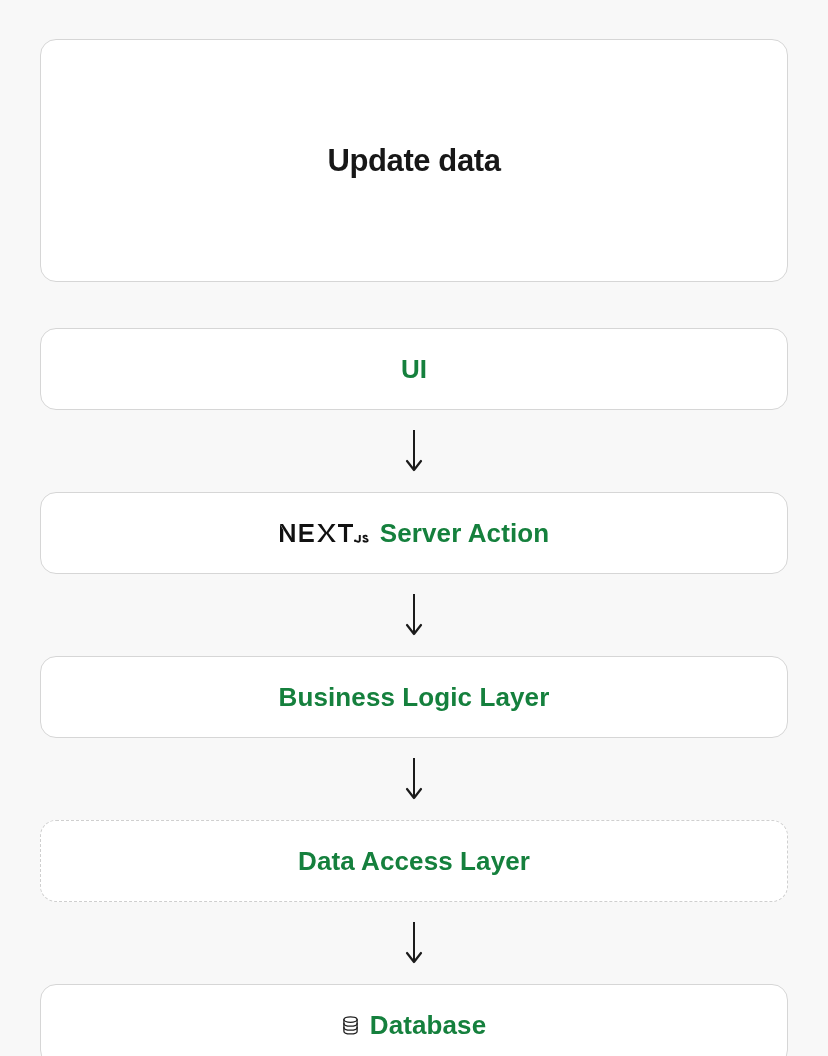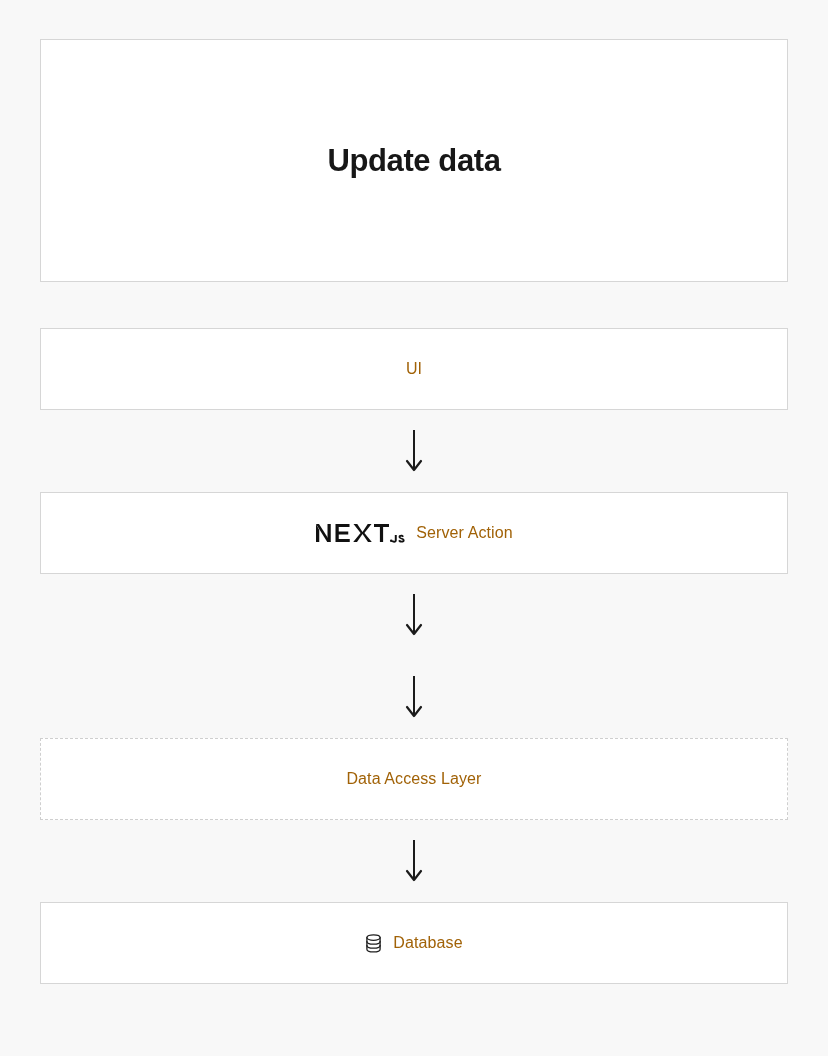--- a/index.html
+++ b/index.html
@@ -21,21 +21,21 @@
     height: 1056px;
     box-sizing: border-box;
     padding: 39px 40px 0 40px;
   }
 
   .node {
     box-sizing: border-box;
     width: 748px;
     background: #ffffff;
     border: 1px solid #d6d6d6;
-    border-radius: 0;
+    border-radius: 16px;
     display: flex;
     align-items: center;
     justify-content: center;
     color: #1f1f1f;
   }
 
   .node--hero {
     height: 243px;
   }
 
@@ -50,23 +50,23 @@
 
   .hero-title {
     font-size: 31px;
     font-weight: 700;
     letter-spacing: -0.4px;
     color: #171717;
     line-height: 1;
   }
 
   .node-label {
-    font-size: 16px;
-    font-weight: 400;
-    color: #a16207;
+    font-size: 26px;
+    font-weight: 700;
+    color: #15803d;
     line-height: 1;
     letter-spacing: 0.1px;
   }
 
   .node-content {
     display: flex;
     align-items: center;
     justify-content: center;
     gap: 11px;
   }
@@ -162,20 +162,25 @@
 
   <div class="connector">
     <span>
       <svg width="20" height="43" viewBox="0 0 20 43" fill="none" aria-hidden="true">
         <path d="M10 0 V38" stroke="#1b1b1b" stroke-width="2" stroke-linecap="butt"></path>
         <path d="M3 31 L10 40 L17 31" stroke="#1b1b1b" stroke-width="2.2" stroke-linecap="round" stroke-linejoin="round" fill="none"></path>
       </svg>
     </span>
   </div>
 
+  <div class="node node--row">
+    <div class="node-content">
+      <span class="node-label">Business Logic Layer</span>
+    </div>
+  </div>
 
   <div class="connector">
     <span>
       <svg width="20" height="43" viewBox="0 0 20 43" fill="none" aria-hidden="true">
         <path d="M10 0 V38" stroke="#1b1b1b" stroke-width="2" stroke-linecap="butt"></path>
         <path d="M3 31 L10 40 L17 31" stroke="#1b1b1b" stroke-width="2.2" stroke-linecap="round" stroke-linejoin="round" fill="none"></path>
       </svg>
     </span>
   </div>
 

